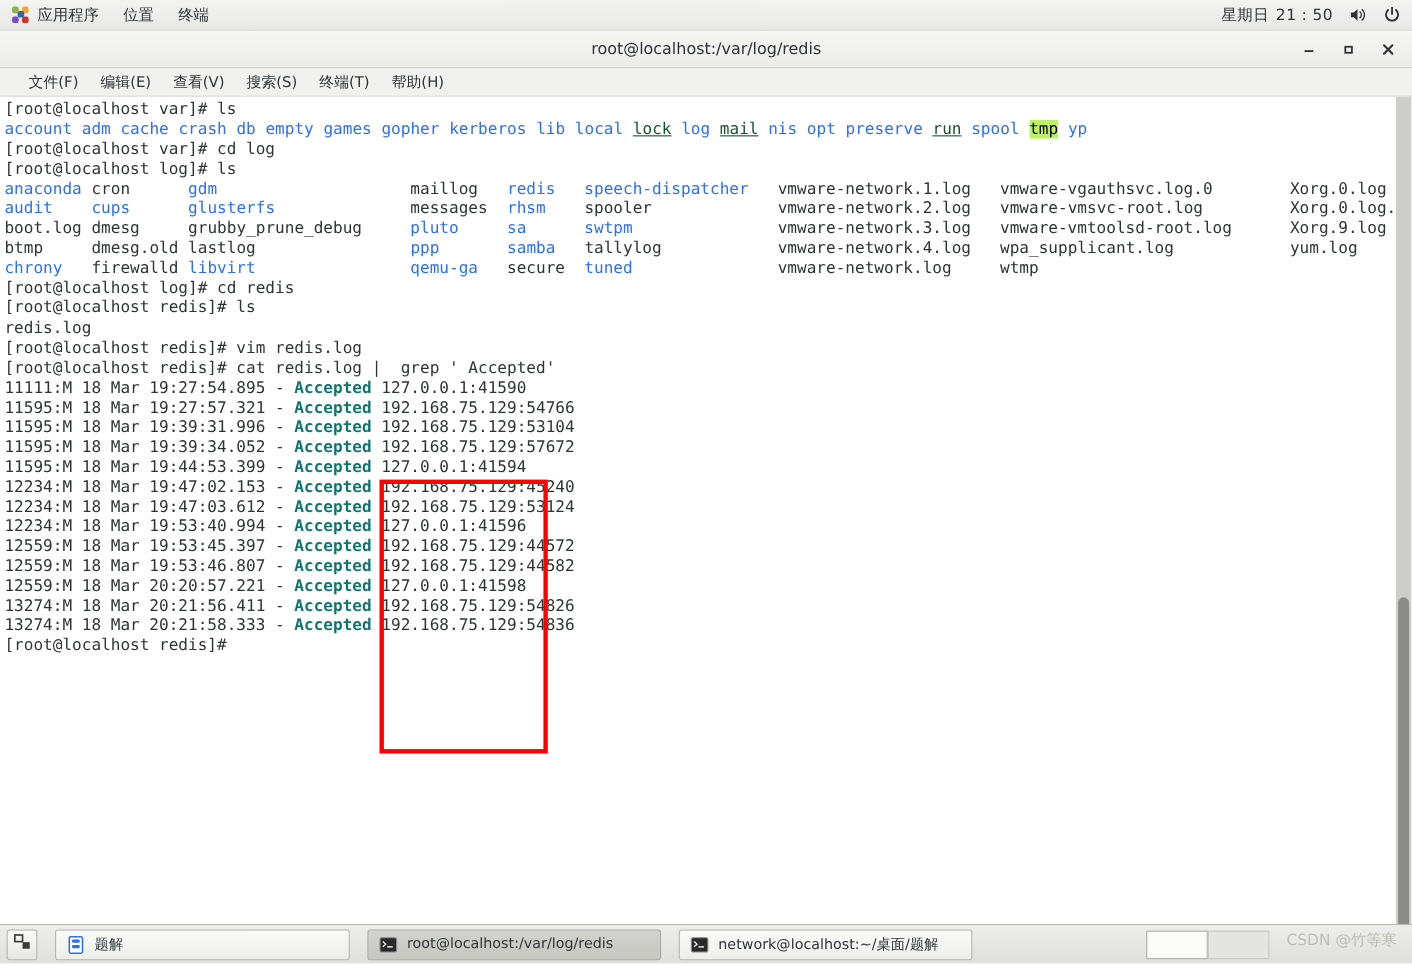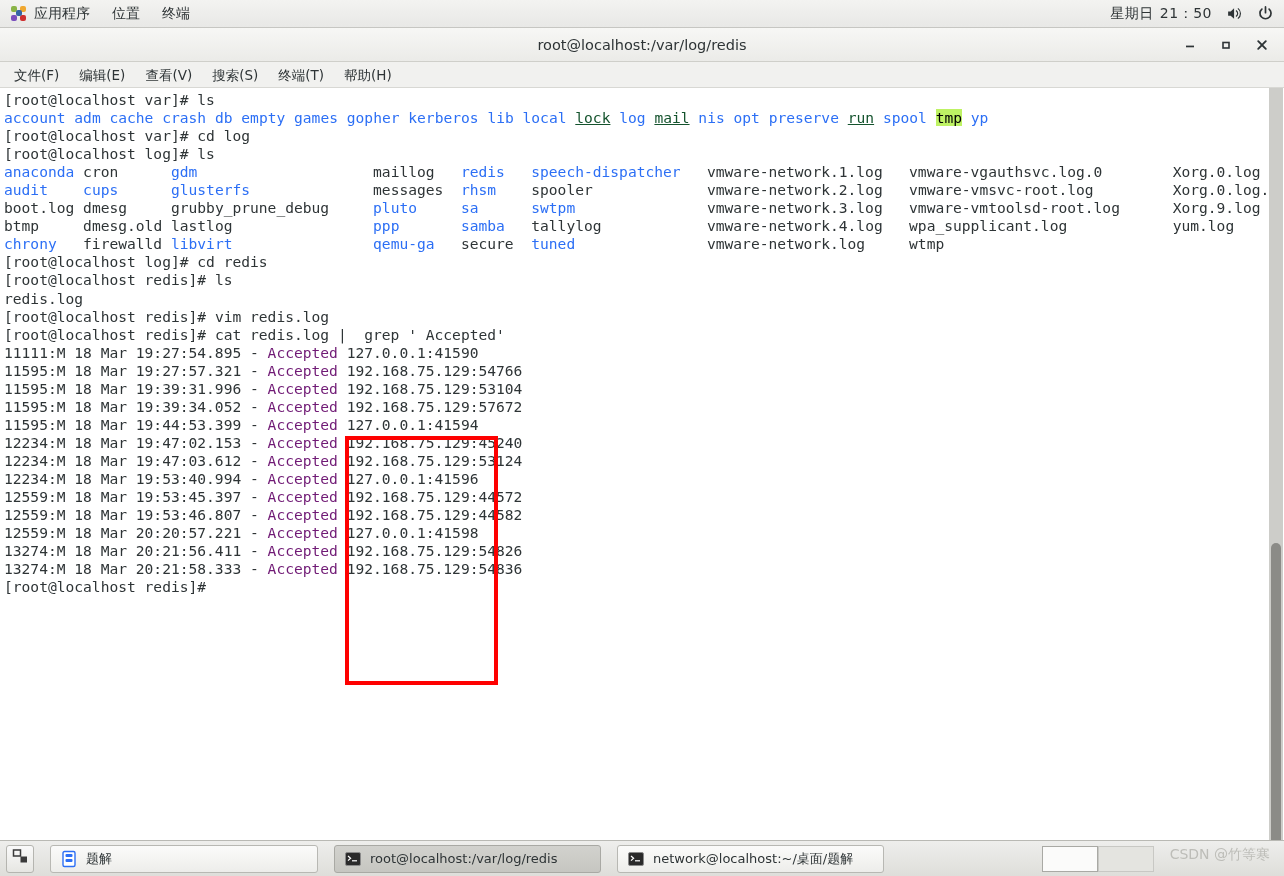--- a/index.html
+++ b/index.html
@@ -65,42 +65,42 @@
     gap: 20px; padding-right: 14px; position: relative; z-index: 2;
   }
   .wbtn { width: 16px; height: 16px; cursor: default;
           display:flex;align-items:center;justify-content:center; color:#2e3436;}
   .wbtn svg { display:block; }
 
   #menubar {
     height: 26px; flex: 0 0 26px;
     background: #f1f1ef;
     border-bottom: 1px solid #d8d8d4;
-    display: flex; align-items: center; padding-left: 4px;
+    display: flex; align-items: center; padding-left: 16px;
     font-size: 13.5px; color: #2e3436;
   }
   #menubar .mi { padding: 0 10px; line-height: 26px; }
 
   
   #termwrap { flex: 1 1 auto; position: relative; background: #ffffff; overflow: hidden; }
   #term {
     position: absolute; left: 0; top: 0; right: 16px; bottom: 0;
     padding: 3px 0 0 4px;
     font-family: "DejaVu Sans Mono", monospace;
     font-size: 14.6px;
     line-height: 18.05px;
     color: #2e3436;
     white-space: pre;
     overflow: hidden;
   }
   .ln { height: 18.05px; white-space: pre; }
   .c-blue   { color: #2c6ff5; }
   .c-cyan   { color: #14532d; text-decoration: underline; }
   .c-green  { background: #bef264; color: #000000; }
-  .c-red    { color: #701a75; font-weight: normal; }
+  .c-red    { color: #0f766e; font-weight: bold; }
 
   
   #scroll {
     position: absolute; right: 0; top: 0; width: 16px; bottom: 0;
     background: #ffffff;
   }
   #scroll .track {
     position: absolute; right: 1px; top: 0; bottom: 0; width: 14px;
     background: #cdcdc9;
   }

